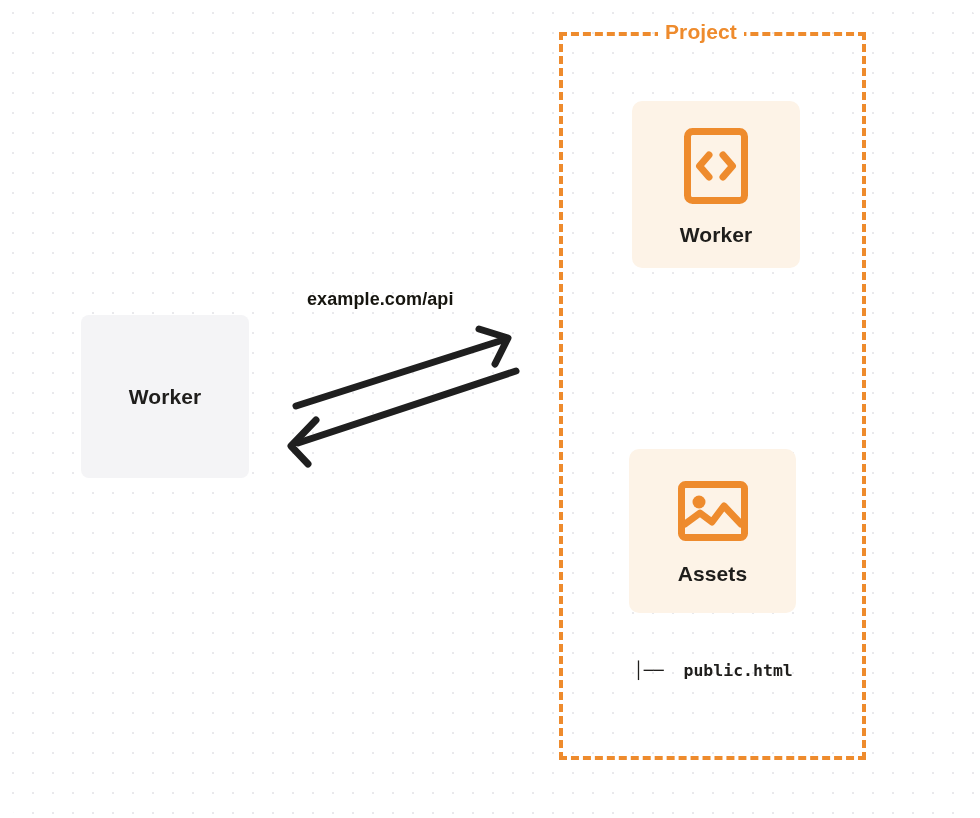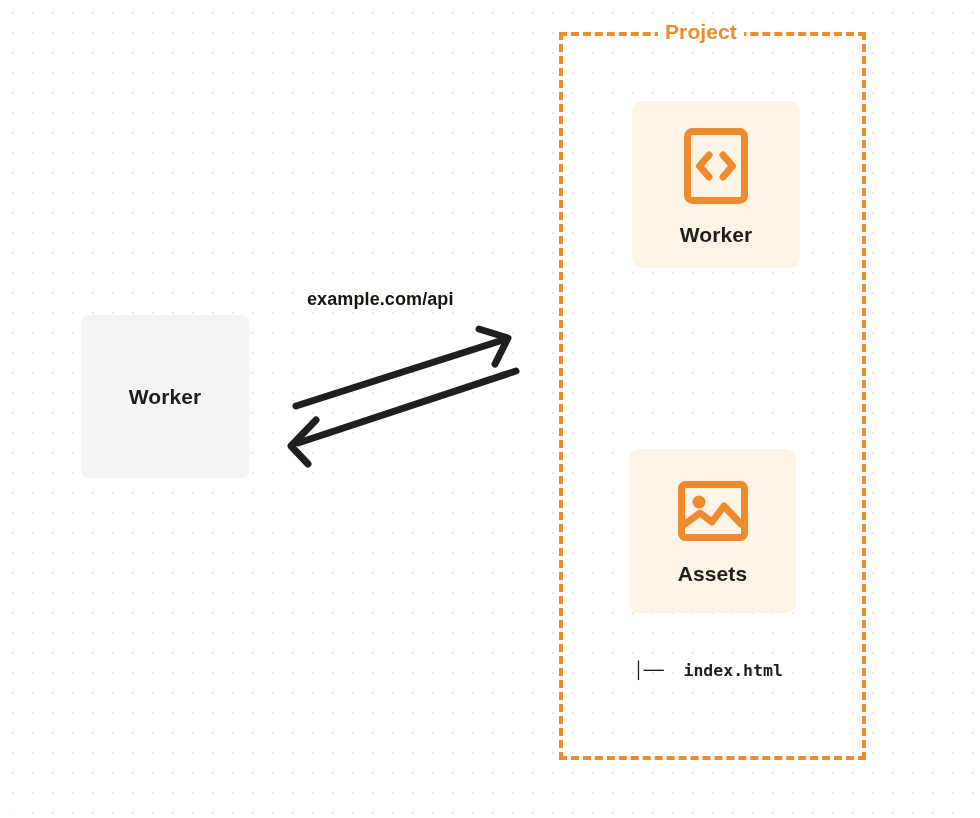--- a/index.html
+++ b/index.html
@@ -174,21 +174,21 @@
       <svg width="72" height="62" viewBox="0 0 72 62" xmlns="http://www.w3.org/2000/svg">
         <rect x="4.5" y="4.5" width="63" height="53" rx="4" ry="4" fill="none" stroke="#ee8b2d" stroke-width="7"></rect>
         <circle cx="22" cy="22" r="6.5" fill="#ee8b2d"></circle>
         <path d="M8 44 L23 33 L35 42 L47 26 L64 44" fill="none" stroke="#ee8b2d" stroke-width="7" stroke-linecap="round" stroke-linejoin="round"></path>
       </svg>
     </span>
     <span class="card-label">Assets</span>
   </div>
 
   <div class="file-tree">
-    <span class="tree-row">   │──  index.html</span>
+    <span class="tree-row">   │──  public.html</span>
     
   </div>
 
   <div class="client-box">
     <span class="client-label">Worker</span>
   </div>
 
   <svg class="arrow-layer" viewBox="0 0 980 818" xmlns="http://www.w3.org/2000/svg">
     <g stroke="#1f1f1f" stroke-width="7" stroke-linecap="round" stroke-linejoin="round" fill="none">
       <line x1="296" y1="406" x2="503" y2="340"></line>

